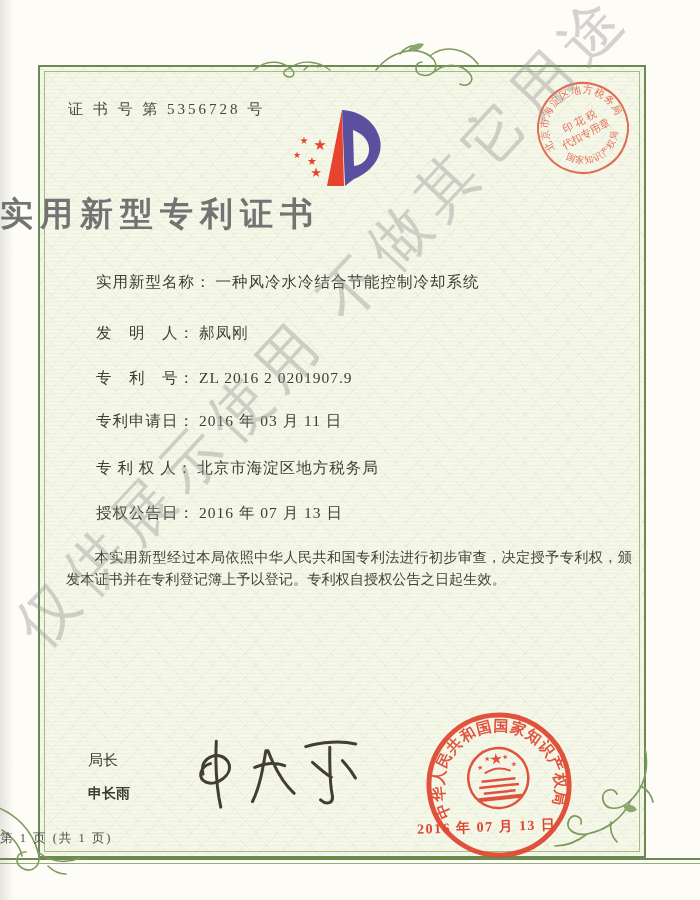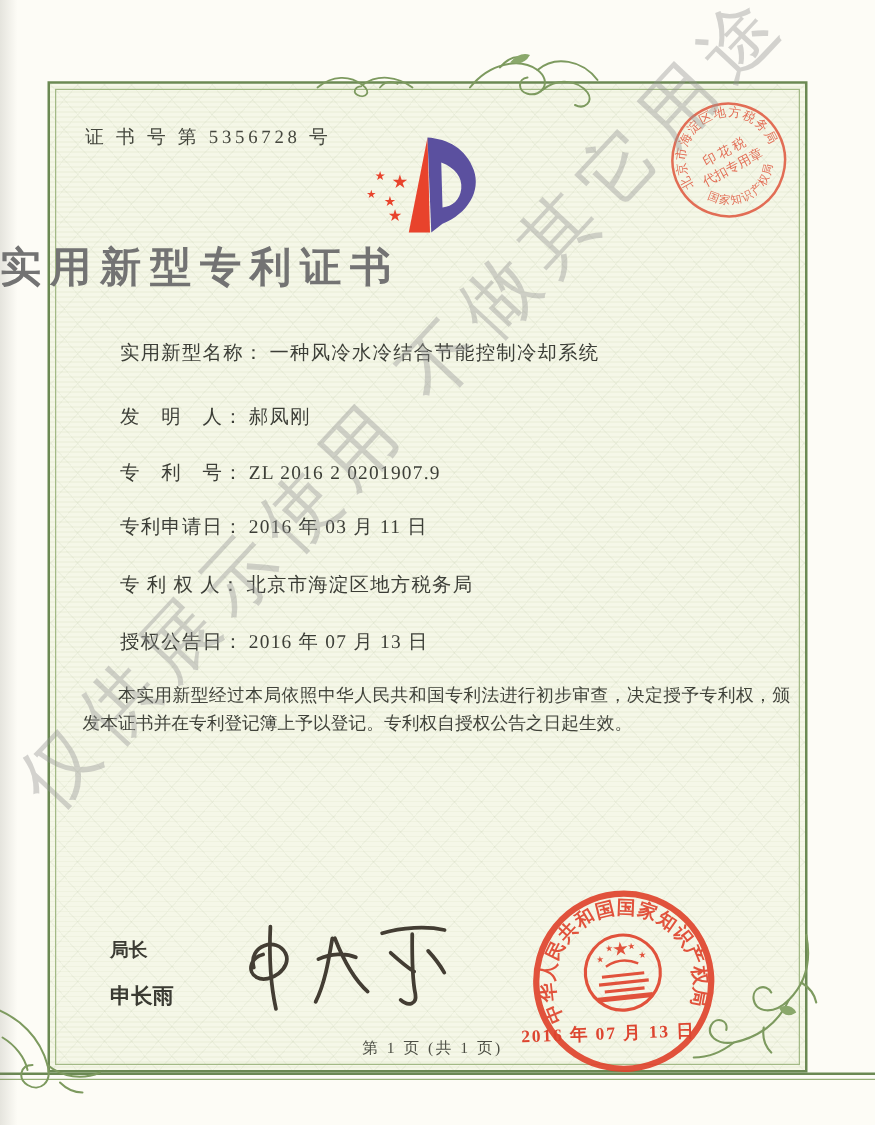--- a/index.html
+++ b/index.html
@@ -31,25 +31,25 @@
   
   .cert-no{position:absolute;left:68px;top:100px;font-size:15px;letter-spacing:3px;color:#45473e;}
   .title{position:absolute;left:0;top:192px;width:700px;text-align:left;
     font-size:33px;font-weight:600;letter-spacing:7px;color:#737373;}
   .field{position:absolute;left:96px;font-size:15.5px;letter-spacing:1px;color:#3c3e37;white-space:nowrap;}
   .f0{top:272px}.f1{top:323px}.f2{top:368px}.f3{top:411px}.f4{top:458px}.f5{top:503px}
   .field .val{margin-left:4px;}
   .body-text{position:absolute;left:66px;top:533px;width:566px;margin-top:14px;}
   .body-text p{margin:0;font-size:14.2px;line-height:21.5px;text-indent:2em;
     text-align:justify;color:#41433b;}
-  .officer-title{position:absolute;left:88px;top:751px;font-size:15px;font-weight:bold;
+  .officer-title{position:absolute;left:88px;top:751px;font-size:15px;font-weight:normal;
     font-family:"Liberation Sans","DejaVu Sans",sans-serif;color:#3b3b33;}
-  .officer-name{position:absolute;left:88px;top:785px;font-size:17px;font-weight:bold;
+  .officer-name{position:absolute;left:88px;top:785px;font-size:14px;font-weight:bold;
     font-family:Liberation Sans, sans-serif;color:#3b3b33;}
-  .page-footer{position:absolute;left:0;top:830px;width:692px;text-align:center;
+  .page-footer{position:absolute;left:0;top:830px;width:692px;text-align:left;
     font-size:12.5px;letter-spacing:2px;color:#4c4e44;}
 
   
   .watermark{
     position:absolute;left:28px;top:596px;z-index:6;pointer-events:none;
     font-size:60px;letter-spacing:10px;white-space:nowrap;
     color:rgba(148,148,148,.40);
     transform:rotate(-47deg);transform-origin:0 50%;
   }
 

